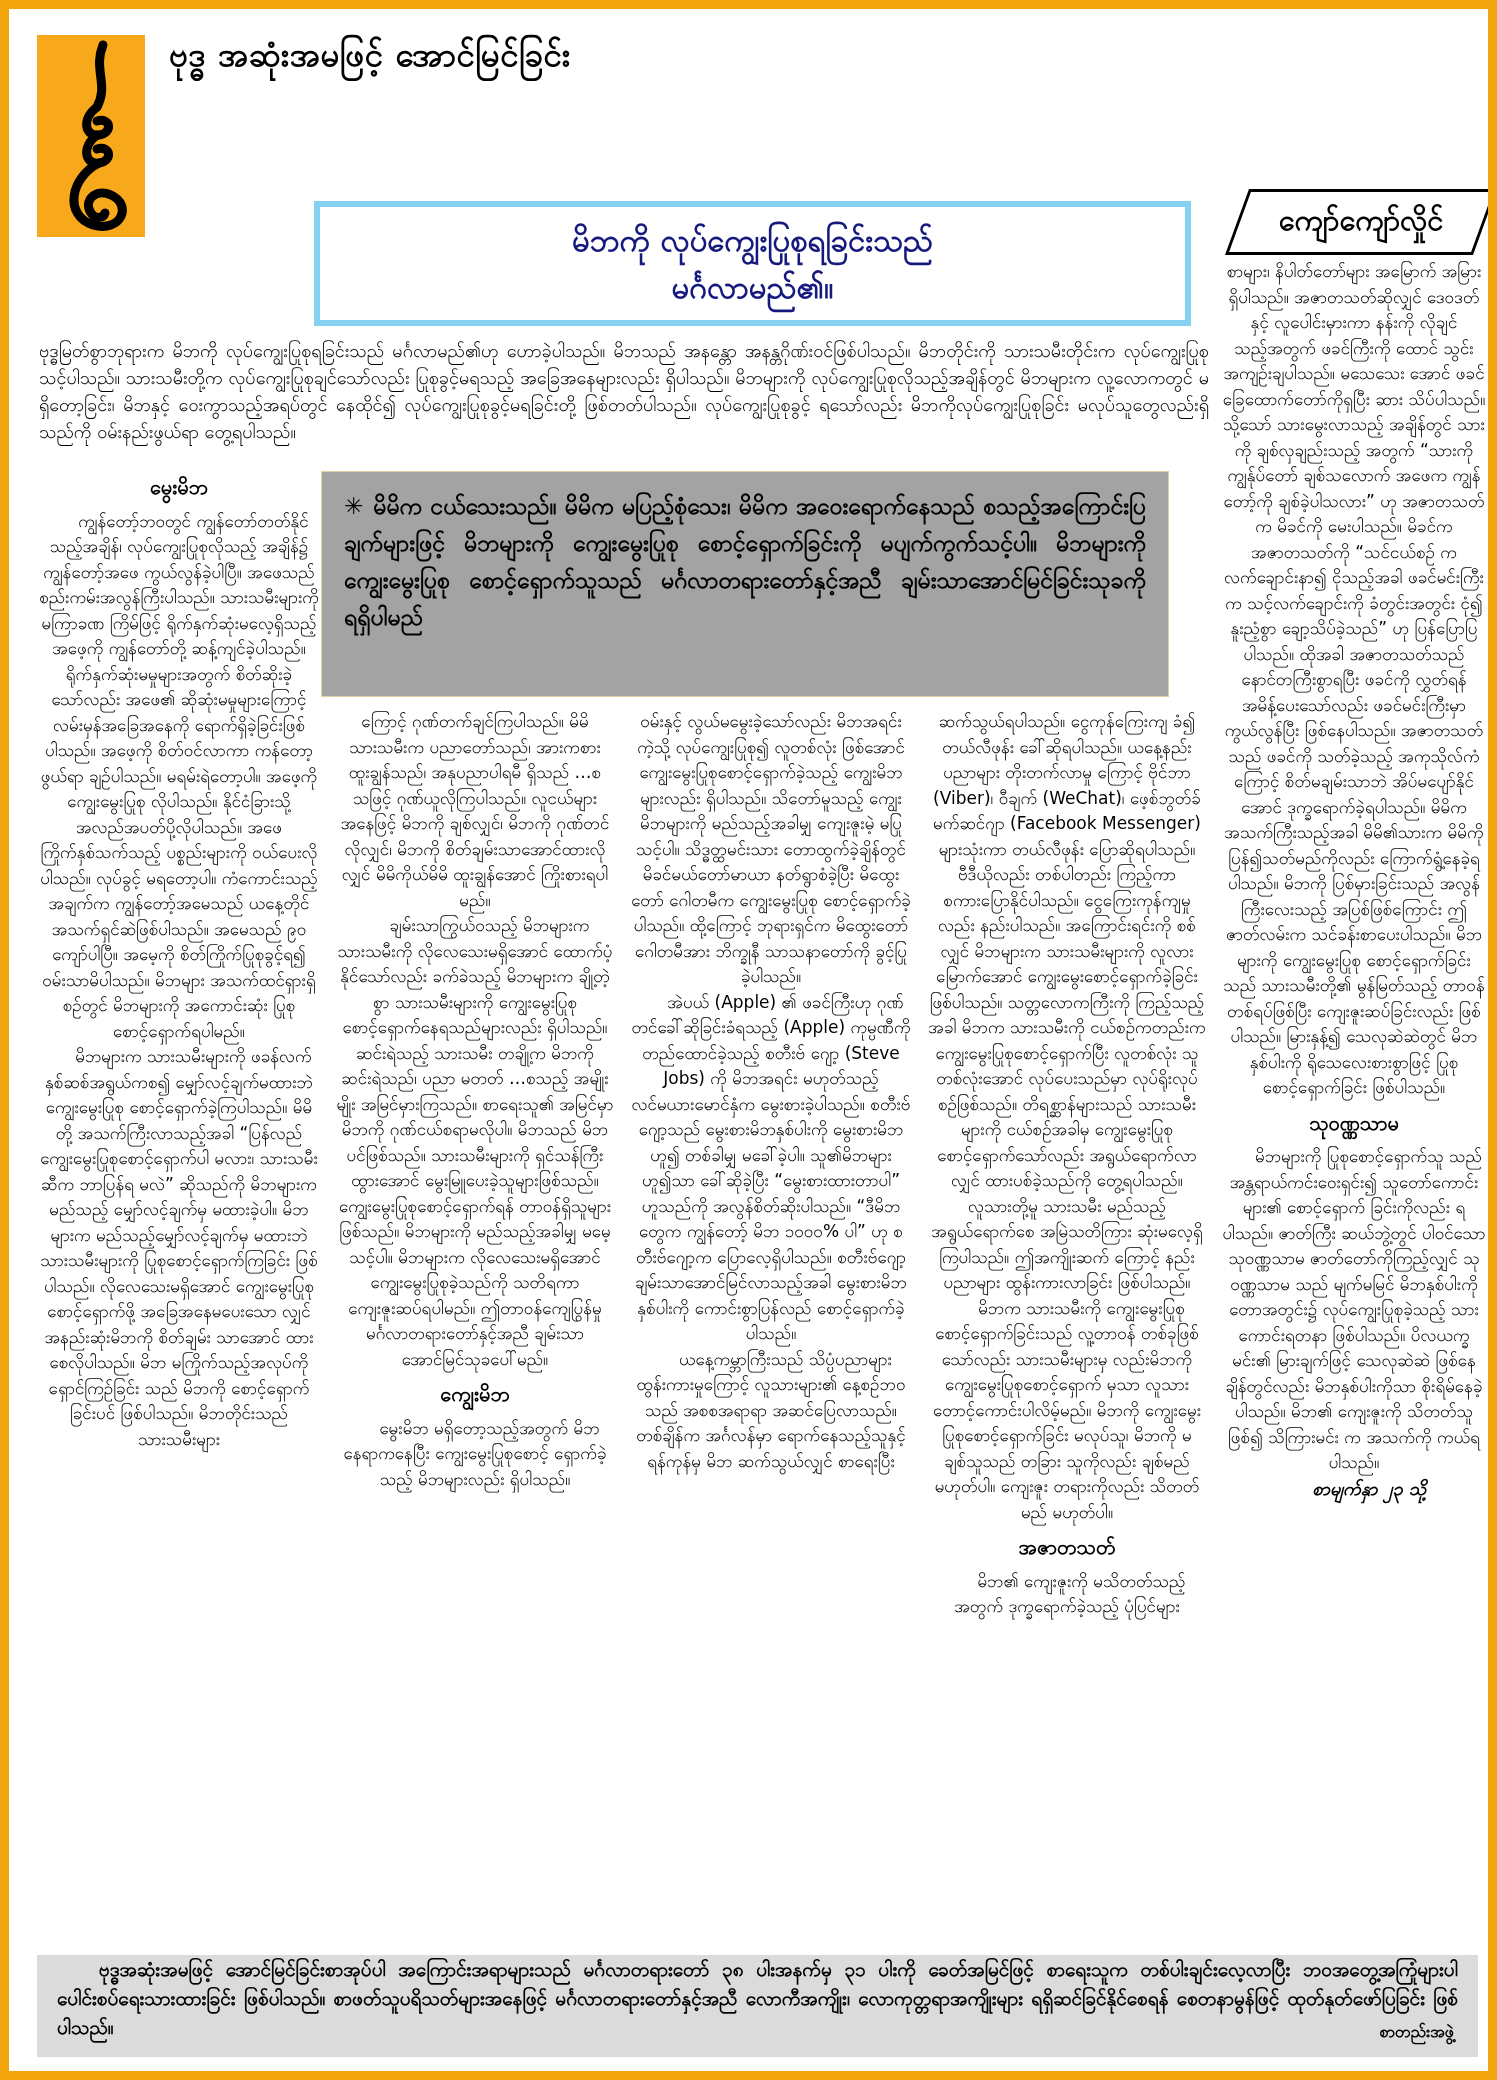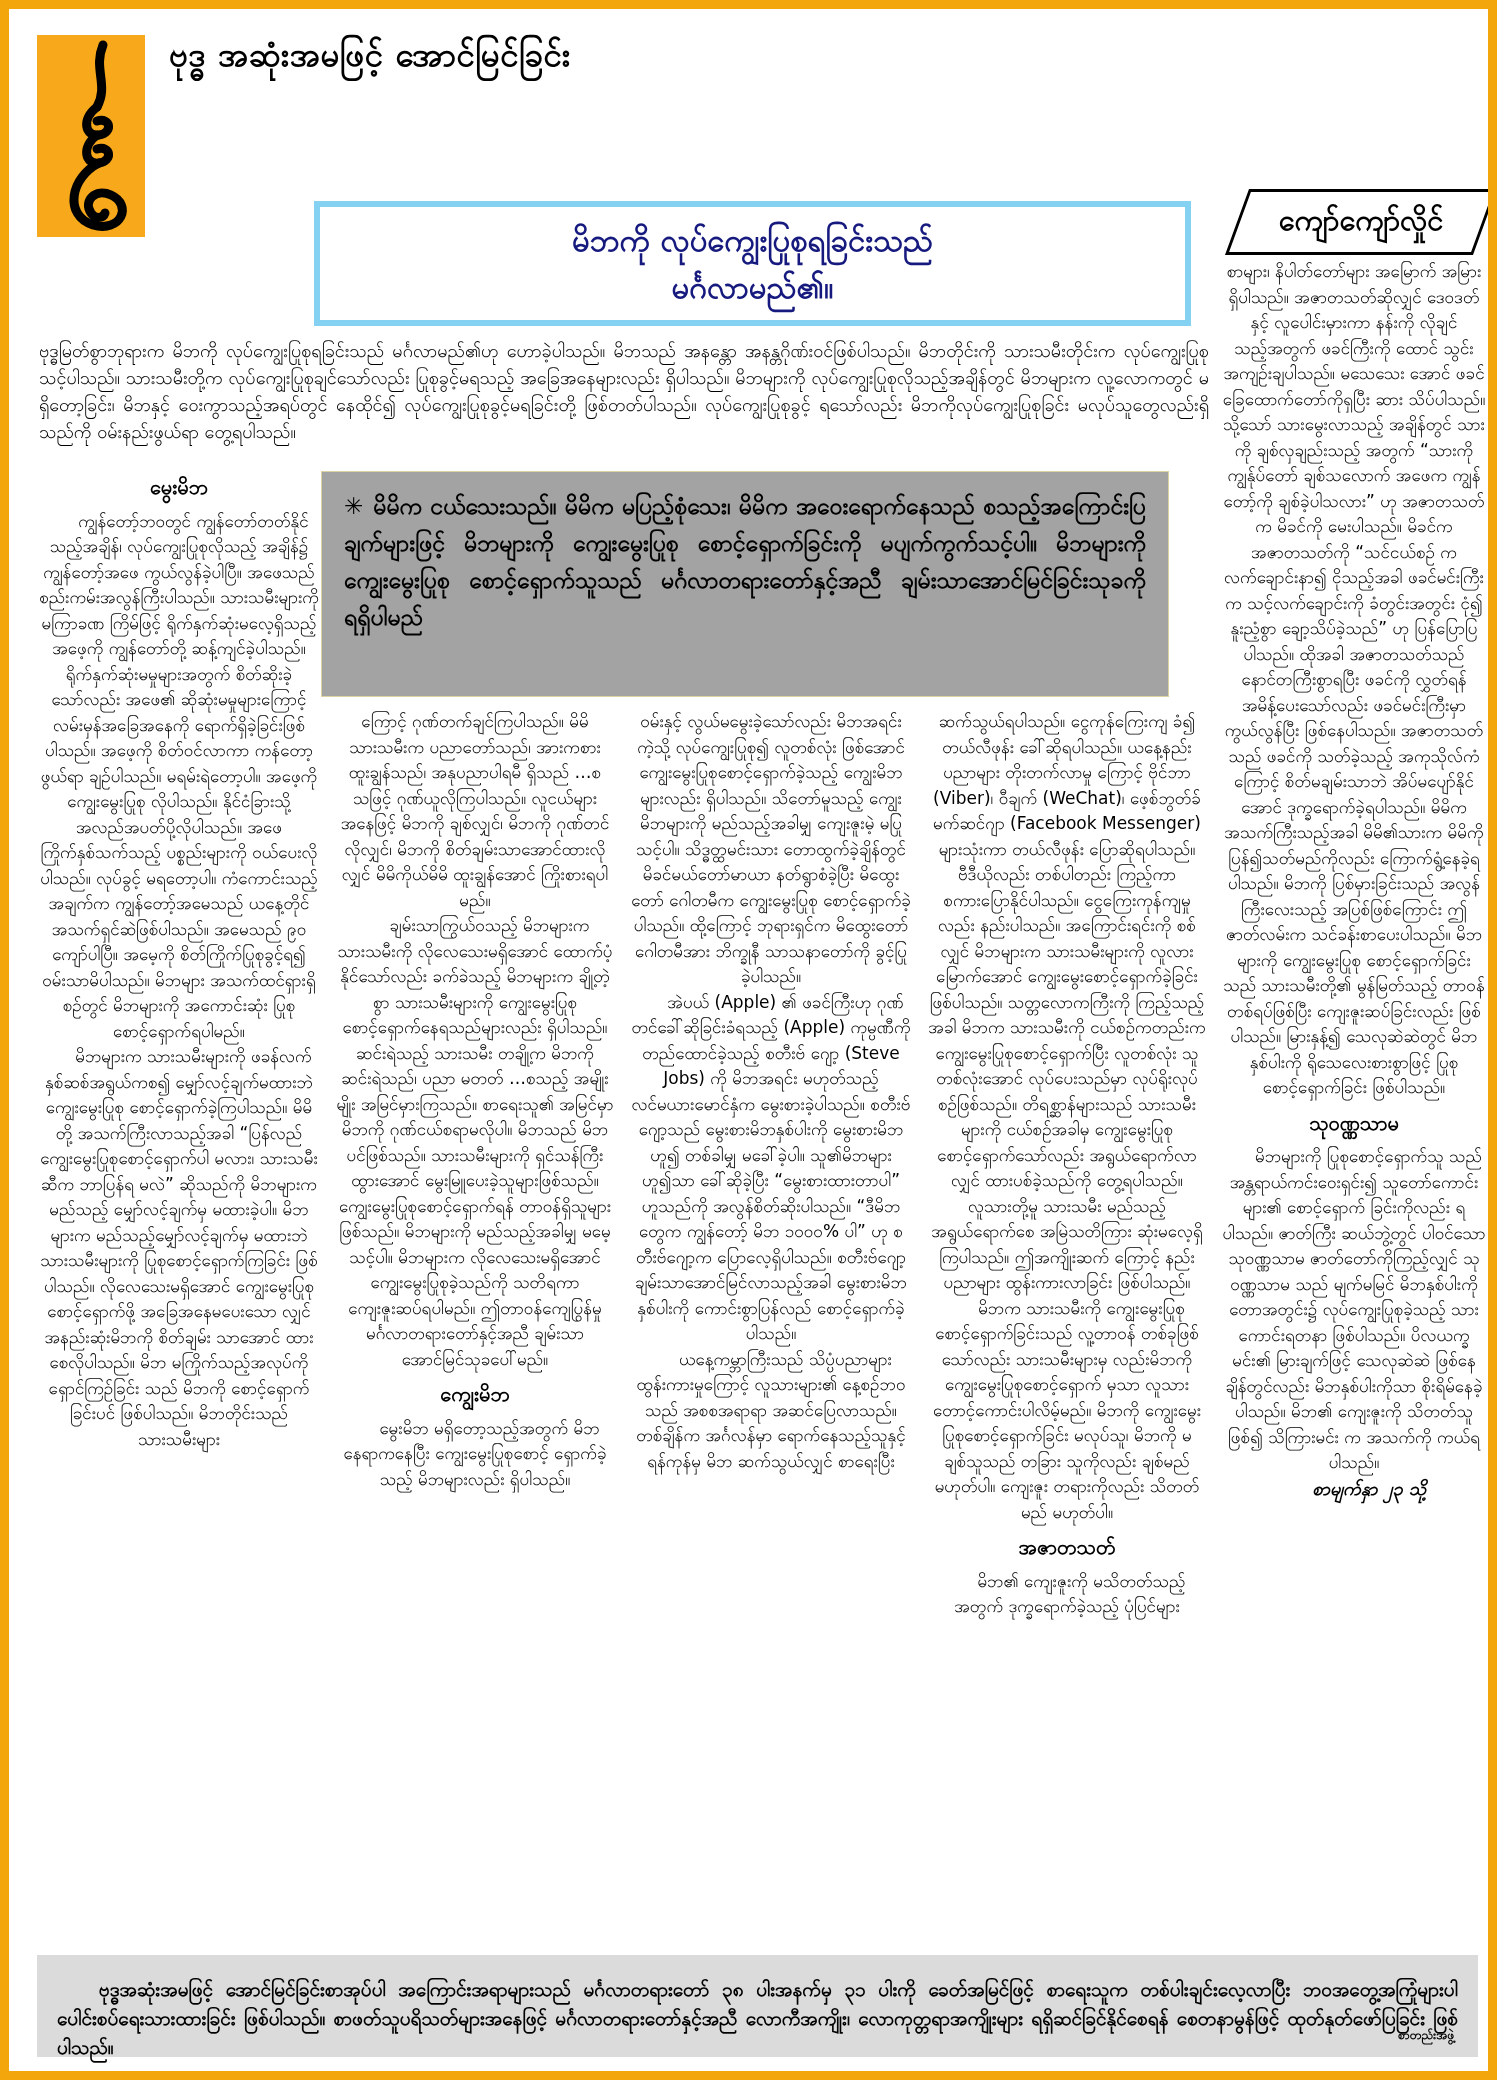--- a/index.html
+++ b/index.html
@@ -39,23 +39,23 @@
   .col .chead{font-size:20px;font-weight:bold;text-align:center;text-indent:0;margin:10px 0 8px 0;}
   .c1{left:30px;top:462px;width:280px;height:1473px;}
   .c1 .chead:first-child{margin-top:4px;}
   .c2{left:326px;top:700px;width:280px;height:1235px;}
   .c3{left:622px;top:700px;width:280px;height:1235px;}
   .c4{left:918px;top:700px;width:280px;height:1235px;}
   .c5{left:1213px;top:250px;width:264px;height:1688px;}
   .jump{text-align:right;font-style:italic;font-weight:bold;font-size:18px;margin-top:6px;text-indent:0;}
   
   .footer{left:28px;top:1946px;width:1441px;height:102px;background:#DBDBDB;
-    box-sizing:border-box;padding:20px 20px 10px 20px;}
+    box-sizing:border-box;padding:0 20px 10px 20px;}
   .footer .ftxt{font-size:19px;line-height:29px;font-weight:bold;text-align:justify;margin:0;text-indent:2.2em;}
-  .footer .fsign{position:absolute;right:24px;bottom:12px;font-size:12px;font-weight:bold;}
+  .footer .fsign{position:absolute;right:24px;bottom:12px;font-size:16px;font-weight:bold;}
 </style>
 </head>
 <body>
 
 <div class="page">
 
   <div class="abs logo-box">
     <svg width="108" height="202" viewBox="0 0 108 202">
       <g fill="none" stroke="#000" stroke-width="9" stroke-linecap="round">
         <path d="M66 10 C56 34 72 50 60 72"></path>

